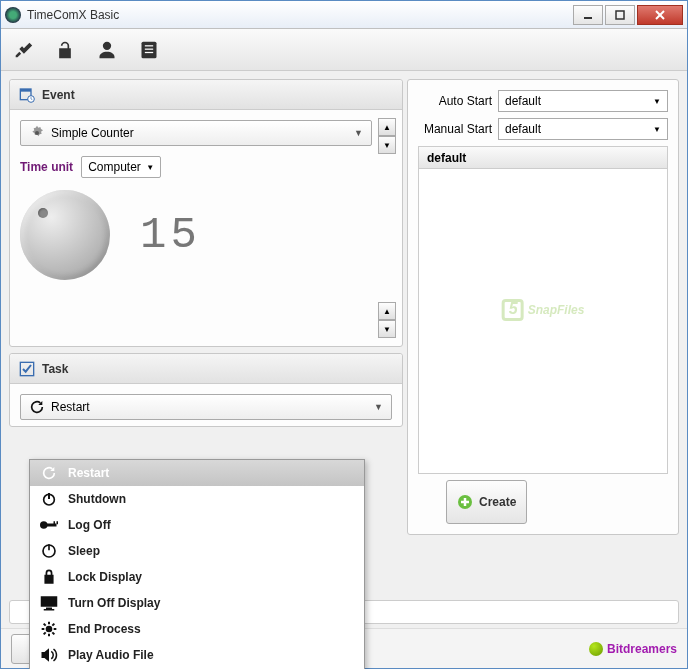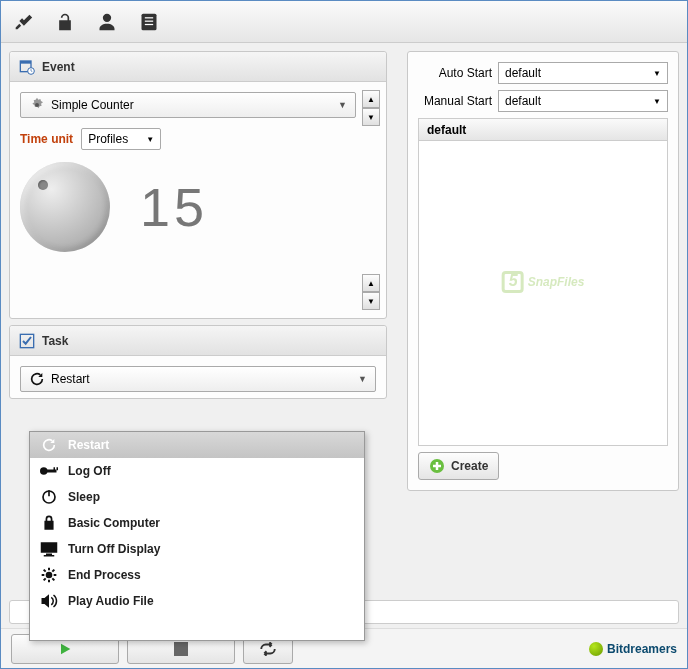--- a/index.html
+++ b/index.html
@@ -7,72 +7,94 @@
 .window { width: 688px; height: 669px; border: 1px solid #5a8bc2; background: #f0f0f0; display: flex; flex-direction: column; }
 .titlebar { height: 28px; background: linear-gradient(#fff,#e8eef7); display: flex; align-items: center; padding: 0 4px; border-bottom: 1px solid #c0c0c0; }
 .titlebar .app-icon { width: 16px; height: 16px; border-radius: 50%; background: radial-gradient(circle,#4a7 30%,#234 70%); margin-right: 6px; }
 .titlebar .title { flex: 1; color: #333; }
 .winbtns { display: flex; }
 .winbtn { width: 30px; height: 20px; border: 1px solid #aaa; background: linear-gradient(#fdfdfd,#e5e5e5); margin-left: 2px; display: flex; align-items: center; justify-content: center; font-size: 11px; cursor: pointer; }
 .winbtn.close { background: linear-gradient(#e07a6f,#c0392b); color: #fff; border-color: #a03020; width: 46px; }
 .winbtn.close svg { stroke: #fff; }
 .toolbar { height: 42px; background: linear-gradient(#fafafa,#e6e6e6); border-bottom: 1px solid #ccc; display: flex; align-items: center; padding: 0 10px; gap: 18px; }
 .tbicon { width: 24px; height: 24px; display: flex; align-items: center; justify-content: center; cursor: pointer; }
-.content { flex: 1; display: flex; padding: 8px; gap: 20px; justify-content: center; }
+.content { flex: 1; display: flex; padding: 8px; gap: 4px; justify-content: center; }
 .left { flex: 1; display: flex; flex-direction: column; gap: 6px; position: relative; }
 .right { width: 272px; display: flex; flex-direction: column; gap: 6px; }
 .panel { border: 1px solid #c8c8c8; border-radius: 3px; background: #fdfdfd; }
 .panel-head { height: 30px; background: linear-gradient(#f5f5f5,#e2e2e2); border-bottom: 1px solid #ccc; display: flex; align-items: center; padding: 0 8px; font-weight: bold; color: #333; border-radius: 3px 3px 0 0; }
 .panel-head .hicon { width: 18px; height: 18px; margin-right: 6px; display: flex; align-items: center; justify-content: center; }
 .panel-head .closex { margin-left: auto; cursor: pointer; font-size: 14px; color: #333; }
 .panel-body { padding: 10px; }
 .event-row { display: flex; align-items: center; }
 .combo { flex: 1; height: 26px; border: 1px solid #aaa; background: linear-gradient(#fff,#eee); display: flex; align-items: center; padding: 8px 8px; border-radius: 2px; cursor: pointer; position: relative; }
 .combo .arrow { margin-left: auto; font-size: 9px; color: #555; }
 .combo .cicon { width: 16px; height: 16px; margin-right: 6px; display: flex; align-items: center; justify-content: center; }
 .scrollbtn { height: 18px; border: 1px solid #aaa; background: linear-gradient(#fdfdfd,#e0e0e0); display: flex; align-items: center; justify-content: center; font-size: 8px; cursor: pointer; }
 .timeunit-row { display: flex; align-items: center; gap: 8px; margin-top: 10px; }
-.timeunit-row label { font-weight: bold; color: #c2410c; }
+.timeunit-row label { font-weight: bold; color: #701a75; }
 .small-combo { width: 80px; height: 22px; border: 1px solid #aaa; background: #fff; display: flex; align-items: center; padding: 0 6px; border-radius: 2px; cursor: pointer; }
 .small-combo .arrow { margin-left: auto; font-size: 8px; }
 .dial-row { display: flex; align-items: center; gap: 30px; margin-top: 12px; }
 .dial { width: 90px; height: 90px; border-radius: 50%; background: radial-gradient(circle at 35% 30%, #eee, #bbb 60%, #999); position: relative; box-shadow: inset -2px -2px 6px rgba(0,0,0,.2), inset 2px 2px 6px rgba(255,255,255,.7); cursor: pointer; }
 .dial::after { content:''; position:absolute; width:10px; height:10px; background:#888; border-radius:50%; top:18px; left:18px; box-shadow: inset 1px 1px 2px rgba(0,0,0,.3); }
-.digital { font-family: Liberation Sans, sans-serif; font-size: 54px; color: #777; letter-spacing: 4px; font-weight: 300; }
+.digital { font-family: Liberation Mono, monospace; font-size: 44px; color: #777; letter-spacing: 4px; font-weight: 300; }
 .event-panel { position: relative; }
 .event-scroll { position: absolute; right: 6px; top: 38px; bottom: 8px; width: 18px; display: flex; flex-direction: column; justify-content: space-between; }
 .field-row { display: flex; align-items: center; margin-bottom: 6px; gap: 6px; }
 .field-row label { width: 74px; text-align: right; color: #000000; }
 .field-combo { flex: 1; height: 22px; border: 1px solid #aaa; background: #fff; display: flex; align-items: center; padding: 0 6px; cursor: pointer; }
 .field-combo .arrow { margin-left: auto; font-size: 8px; }
 .profile-list { border: 1px solid #ccc; height: 328px; background: #fff; position: relative; overflow: hidden; }
 .profile-list-head { background: linear-gradient(#fafafa,#e5e5e5); border-bottom: 1px solid #ccc; height: 22px; display:flex; align-items:center; padding: 0 8px; font-weight: bold; }
 .watermark { position: absolute; top: 50%; left: 50%; transform: translate(-50%,-50%); color: #8bc34a; opacity: .35; font-size: 20px; font-weight: bold; font-style: italic; display:flex; align-items:center; gap:4px;}
 .watermark .sq { display:inline-block; width:22px; height:22px; border:3px solid #8bc34a; border-radius:4px; position:relative; }
 .watermark .sq::after{content:'5';position:absolute;top:-2px;left:4px;color:#8bc34a;font-size:16px;font-weight:bold;}
 .btn-row { display: flex; gap: 8px; margin-top: 6px; }
-.btn { height: 28px; border: 1px solid #aaa; background: linear-gradient(#fdfdfd,#e5e5e5); border-radius: 3px; display: flex; align-items: center; padding: 0 10px; cursor: pointer; gap: 6px; font-weight: bold; color: #333; }
+.btn { height: 44px; border: 1px solid #aaa; background: linear-gradient(#fdfdfd,#e5e5e5); border-radius: 3px; display: flex; align-items: center; padding: 0 10px; cursor: pointer; gap: 6px; font-weight: bold; color: #333; margin-left: 28px; }
 .btn .bicon { width:16px; height:16px; display:flex; align-items:center; justify-content:center; }
 .bottom-bar { height: 40px; display: flex; align-items: center; padding: 0 10px; gap: 8px; border-top: 1px solid #ddd; background: #f4f4f4;}
 .big-btn { width: 108px; height: 30px; border: 1px solid #aaa; background: linear-gradient(#fdfdfd,#e5e5e5); border-radius: 3px; display: flex; align-items: center; justify-content: center; cursor: pointer; }
 .square-btn { width: 50px; height: 30px; border: 1px solid #aaa; background: linear-gradient(#fdfdfd,#e5e5e5); border-radius: 3px; display: flex; align-items: center; justify-content: center; cursor: pointer; }
-.brand { margin-left: auto; display: flex; align-items: center; gap: 4px; font-weight: bold; color: #0c4a6e; }
+.brand { margin-left: auto; display: flex; align-items: center; gap: 4px; font-weight: bold; color: #a21caf; }
 .brand .dot { width: 14px; height: 14px; background: radial-gradient(circle at 35% 30%, #b5e61d, #6a9a00); border-radius: 50%; }
 .status-strip { height: 24px; border: 1px solid #ccc; border-radius: 3px; background: #fff; margin: 0 8px 4px; }
 .dropdown { position: absolute; left: 20px; top: 380px; width: 336px; background: #fff; border: 1px solid #999; box-shadow: 2px 2px 6px rgba(0,0,0,.25); z-index: 20; }
 .dd-item { height: 26px; display: flex; align-items: center; padding: 0 10px; gap: 10px; cursor: pointer; font-weight: bold; color: #222; }
 .dd-item.sel { background: linear-gradient(#d8d8d8,#c4c4c4); color: #fff; }
 .dd-item .dicon { width: 18px; height: 18px; display: flex; align-items: center; justify-content: center; }
 .task-panel-body { padding: 10px 10px 6px; }
 svg { display: block; }
 </style>
 </head>
 <body>
 
 <div class="window">
+  <div class="titlebar">
+    <div class="app-icon"></div>
+    <div class="title">TimeComX Basic</div>
+    <div class="winbtns">
+      <div class="winbtn">
+          <svg width="10" height="10">
+            <line x1="1" y1="8" x2="9" y2="8" stroke="#333" stroke-width="2"></line>
+          </svg>
+        </div>
+      <div class="winbtn">
+          <svg width="10" height="10">
+            <rect x="1" y="1" width="8" height="8" fill="none" stroke="#333" stroke-width="1.5"></rect>
+          </svg>
+        </div>
+      <div class="winbtn close">
+          <svg width="12" height="12">
+            <line x1="2" y1="2" x2="10" y2="10" stroke-width="2"></line>
+            <line x1="10" y1="2" x2="2" y2="10" stroke-width="2"></line>
+          </svg>
+        </div>
+    </div>
+  </div>
 
   <div class="toolbar">
     <div class="tbicon">
         <svg width="22" height="22" viewBox="0 0 24 24">
           <path fill="#333" d="M22 7l-3-3-6 6-2-2-3 3 5 5 9-9zM4 18l4-4 2 2-4 4-2 0 0-2z"></path>
         </svg>
       </div>
     <div class="tbicon">
         <svg width="20" height="22" viewBox="0 0 24 24">
           <path fill="#333" d="M17 10V7a5 5 0 00-10 0h2a3 3 0 016 0v3H5v12h14V10h-2z"></path>
@@ -118,21 +140,21 @@
                     <path fill="#555" d="M12 1l2 3 3-1 1 3 3 2-3 2 1 3-3 1-2 3-2-3-3 1-1-3-3-2 3-2-1-3 3-1 2-3z" opacity=".6"></path>
                   </svg>
                 </span>
               <span>Simple Counter</span>
               <span class="arrow">▼</span>
             </div>
           </div>
           <div class="timeunit-row">
             <label>Time unit</label>
             <div class="small-combo">
-              <span>Profiles</span>
+              <span>Computer</span>
               <span class="arrow">▼</span>
             </div>
           </div>
           <div class="dial-row">
             <div class="dial"></div>
             <div class="digital">15</div>
           </div>
         </div>
         <div class="event-scroll">
           <div>
@@ -175,20 +197,29 @@
             <span class="dicon">
               <svg width="16" height="16" viewBox="0 0 24 24">
                 <path fill="none" stroke="#fff" stroke-width="2.5" d="M20 12a8 8 0 11-3-6.2"></path>
                 <path fill="#fff" d="M20 3v6h-6z"></path>
               </svg>
             </span>
             <span>Restart</span>
           </div>
         <div class="dd-item">
             <span class="dicon">
+              <svg width="16" height="16" viewBox="0 0 24 24">
+                <circle cx="12" cy="13" r="8" fill="none" stroke="#111" stroke-width="2.5"></circle>
+                <line x1="12" y1="3" x2="12" y2="12" stroke="#111" stroke-width="3"></line>
+              </svg>
+            </span>
+            <span>Shutdown</span>
+          </div>
+        <div class="dd-item">
+            <span class="dicon">
               <svg width="18" height="12" viewBox="0 0 24 16">
                 <circle cx="5" cy="8" r="5" fill="#111"></circle>
                 <rect x="8" y="6" width="14" height="4" fill="#111"></rect>
                 <rect x="18" y="3" width="2" height="4" fill="#111"></rect>
                 <rect x="22" y="3" width="2" height="4" fill="#111"></rect>
               </svg>
             </span>
             <span>Log Off</span>
           </div>
         <div class="dd-item">
@@ -199,21 +230,21 @@
               </svg>
             </span>
             <span>Sleep</span>
           </div>
         <div class="dd-item">
             <span class="dicon">
               <svg width="14" height="16" viewBox="0 0 24 28">
                 <path fill="#111" d="M6 10V7a6 6 0 0112 0v3h2v16H4V10h2zm3 0h6V7a3 3 0 00-6 0v3z"></path>
               </svg>
             </span>
-            <span>Basic Computer</span>
+            <span>Lock Display</span>
           </div>
         <div class="dd-item">
             <span class="dicon">
               <svg width="18" height="16" viewBox="0 0 24 20">
                 <rect x="1" y="1" width="22" height="14" fill="#111"></rect>
                 <rect x="8" y="16" width="8" height="2" fill="#111"></rect>
                 <rect x="5" y="18" width="14" height="2" fill="#111"></rect>
               </svg>
             </span>
             <span>Turn Off Display</span>

